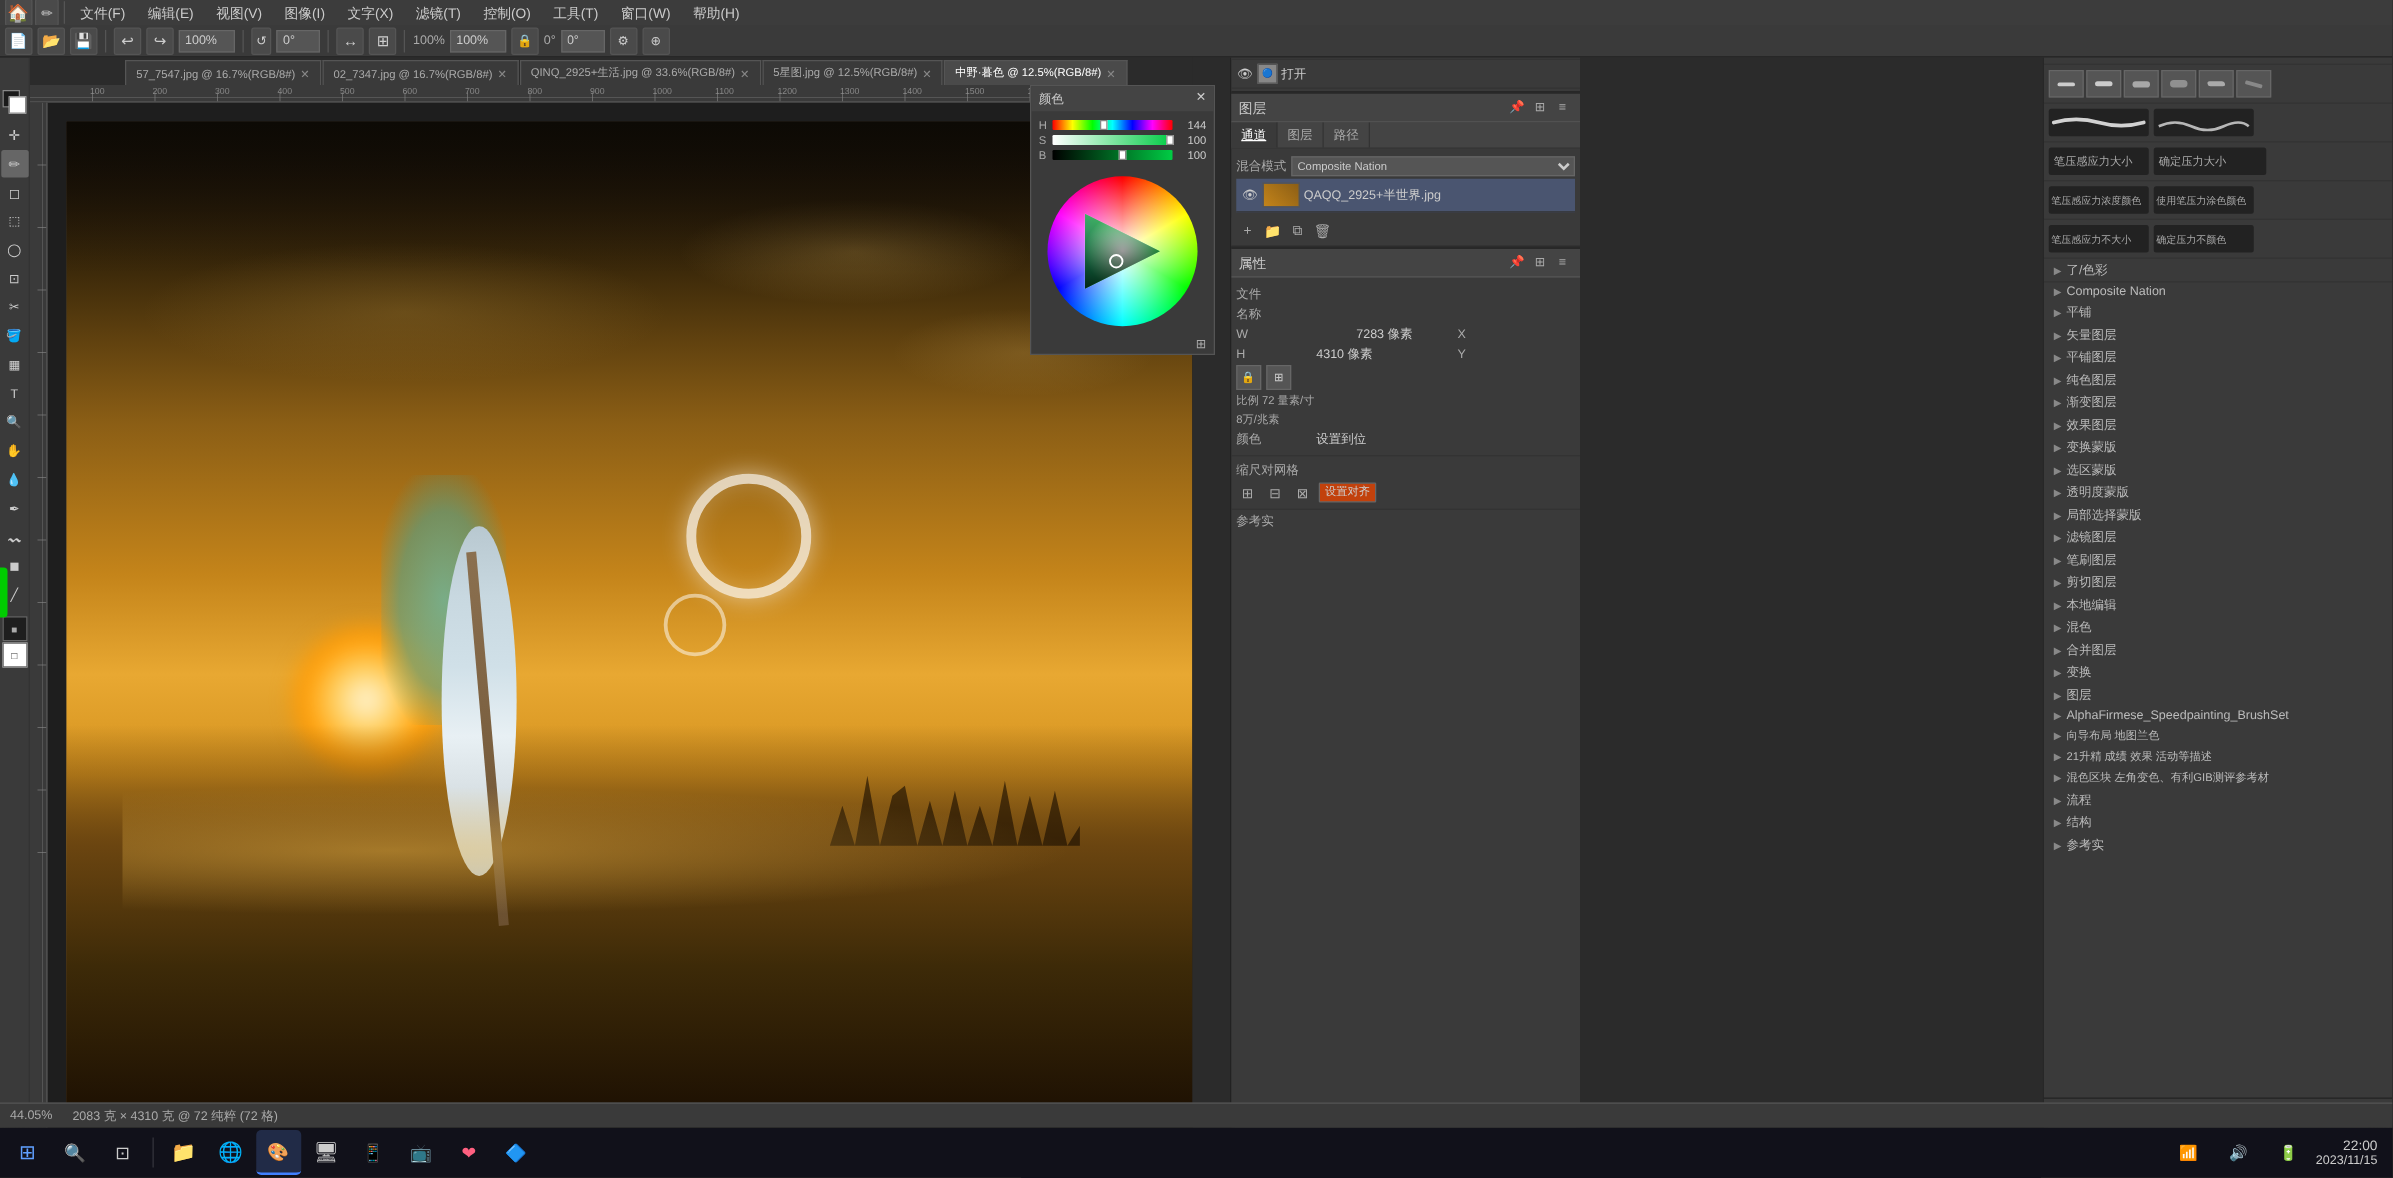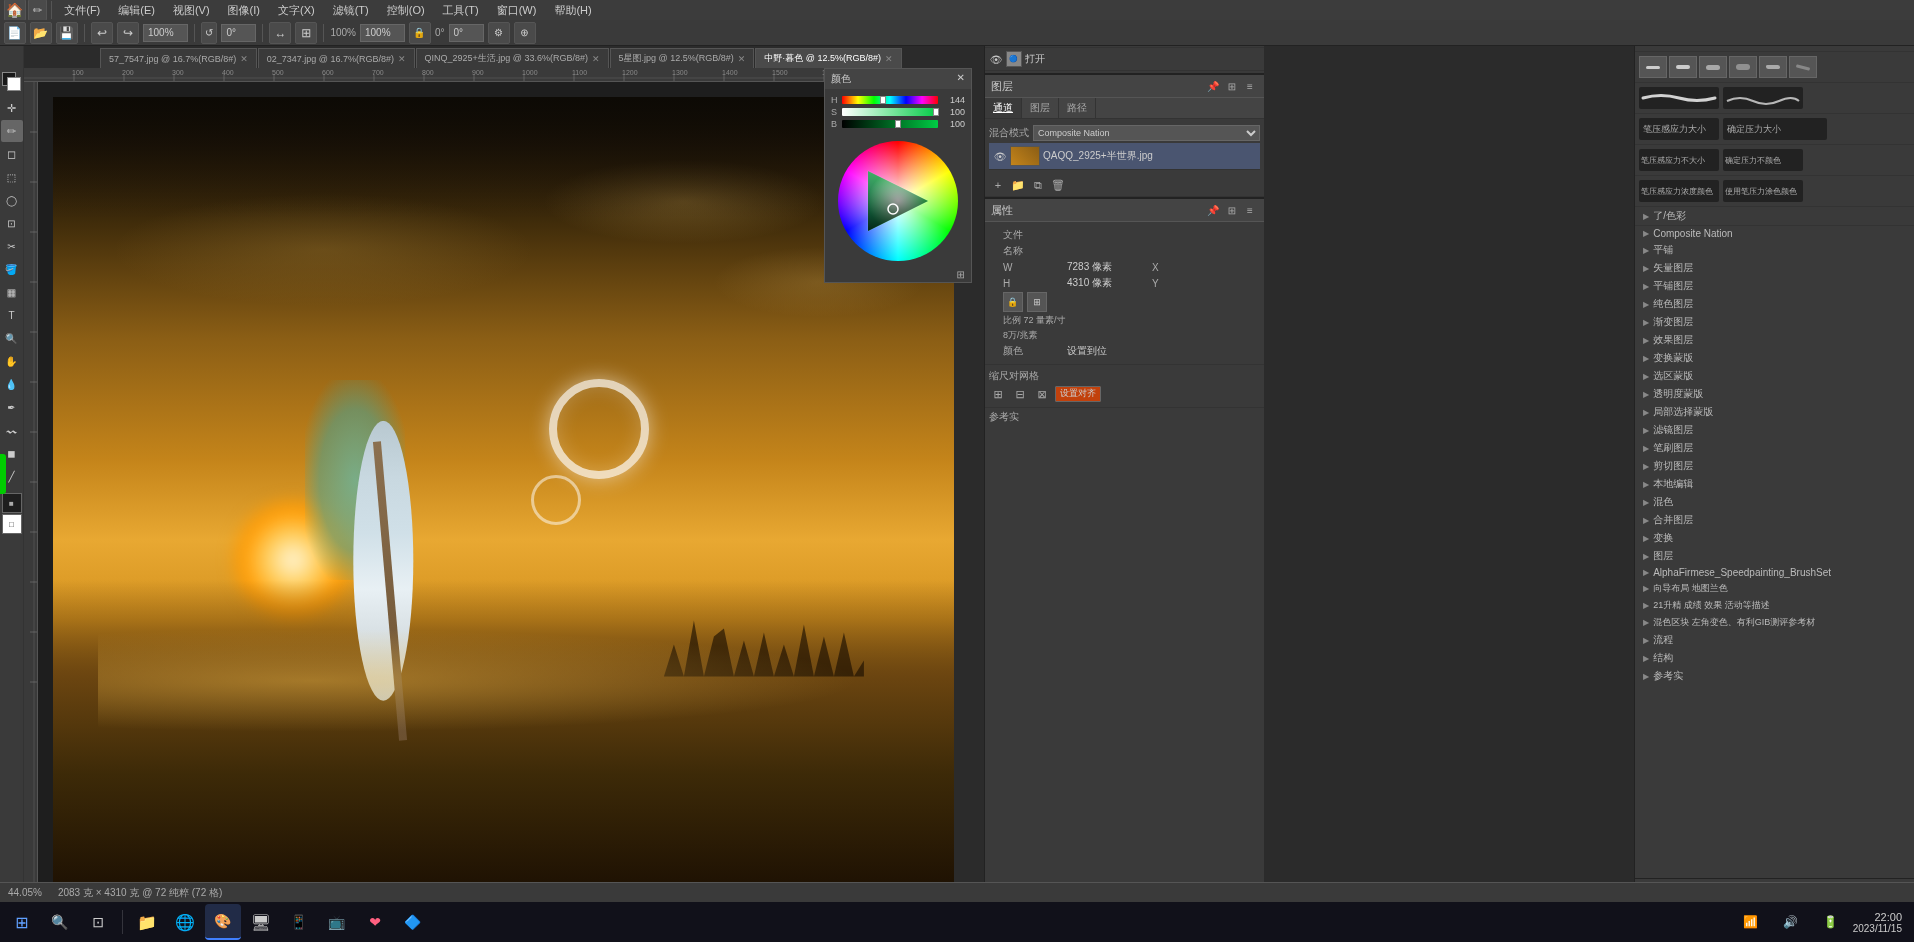--- a/index.html
+++ b/index.html
@@ -507,21 +507,21 @@
     }
 
     
     #brush-options-panel {
       padding: 4px;
     }
     .option-row {
       display: flex;
       align-items: center;
       gap: 4px;
-      margin: 2px 14px;
+      margin: 2px 0;
     }
     .option-label {
       font-size: 10px;
       color: #aaa;
       width: 60px;
     }
     .option-value {
       font-size: 10px;
       color: #ccc;
       width: 30px;
@@ -915,21 +915,21 @@
       <div class="option-row">
         <span class="option-label">文件</span>
       </div>
 
       <div class="option-row">
         <span class="option-label">名称</span>
       </div>
 
       <div class="option-row">
         <span class="option-label">W</span>
-        <span class="option-value" style="flex:1;text-align:left;">7283 像素</span>
+        <span class="option-value" style="flex:1;text-align:center;">7283 像素</span>
         <span class="option-label">X</span>
         <span class="option-value"></span>
       </div>
       <div class="option-row">
         <span class="option-label">H</span>
         <span class="option-value" style="flex:1;text-align:left;">4310 像素</span>
         <span class="option-label">Y</span>
         <span class="option-value"></span>
       </div>
 
@@ -1017,49 +1017,49 @@
         </svg>
     </div>
   </div>
 
   <div style="flex:0 0 auto;display:flex;gap:4px;padding:4px;border-bottom:1px solid #333;">
     <div style="width:80px;height:22px;background:#222;border-radius:2px;">
       <svg width="76" height="22">
           <text x="4" y="14" font-size="9" fill="#aaa" font-family="Arial">笔压感应力大小</text>
         </svg>
     </div>
-    <div style="width:104px;height:22px;background:#222;border-radius:2px;">
+    <div style="width:90px;height:22px;background:#222;border-radius:2px;">
       <svg width="76" height="22">
           <text x="4" y="14" font-size="9" fill="#aaa" font-family="Arial">确定压力大小</text>
+        </svg>
+    </div>
+  </div>
+
+  <div style="flex:0 0 auto;display:flex;gap:4px;padding:4px;border-bottom:1px solid #333;">
+    <div style="width:80px;height:22px;background:#222;border-radius:2px;">
+      <svg width="76" height="22">
+          <text x="2" y="14" font-size="8" fill="#aaa" font-family="Arial">笔压感应力浓度颜色</text>
+        </svg>
+    </div>
+    <div style="width:80px;height:22px;background:#222;border-radius:2px;">
+      <svg width="76" height="22">
+          <text x="2" y="14" font-size="8" fill="#aaa" font-family="Arial">使用笔压力涂色颜色</text>
         </svg>
     </div>
   </div>
 
   <div style="flex:0 0 auto;display:flex;gap:4px;padding:4px;border-bottom:1px solid #333;">
     <div style="width:80px;height:22px;background:#222;border-radius:2px;">
       <svg width="76" height="22">
           <text x="2" y="14" font-size="8" fill="#aaa" font-family="Arial">笔压感应力不大小</text>
         </svg>
     </div>
     <div style="width:80px;height:22px;background:#222;border-radius:2px;">
       <svg width="76" height="22">
           <text x="2" y="14" font-size="8" fill="#aaa" font-family="Arial">确定压力不颜色</text>
-        </svg>
-    </div>
-  </div>
-
-  <div style="flex:0 0 auto;display:flex;gap:4px;padding:4px;border-bottom:1px solid #333;">
-    <div style="width:80px;height:22px;background:#222;border-radius:2px;">
-      <svg width="76" height="22">
-          <text x="2" y="14" font-size="8" fill="#aaa" font-family="Arial">笔压感应力浓度颜色</text>
-        </svg>
-    </div>
-    <div style="width:80px;height:22px;background:#222;border-radius:2px;">
-      <svg width="76" height="22">
-          <text x="2" y="14" font-size="8" fill="#aaa" font-family="Arial">使用笔压力涂色颜色</text>
         </svg>
     </div>
   </div>
 
   <div style="flex:0 0 auto;border-bottom:1px solid #333;">
     <div class="brush-category">
       <span class="brush-cat-arrow">▶</span>
       <span class="brush-cat-name">了/色彩</span>
     </div>
   </div>

